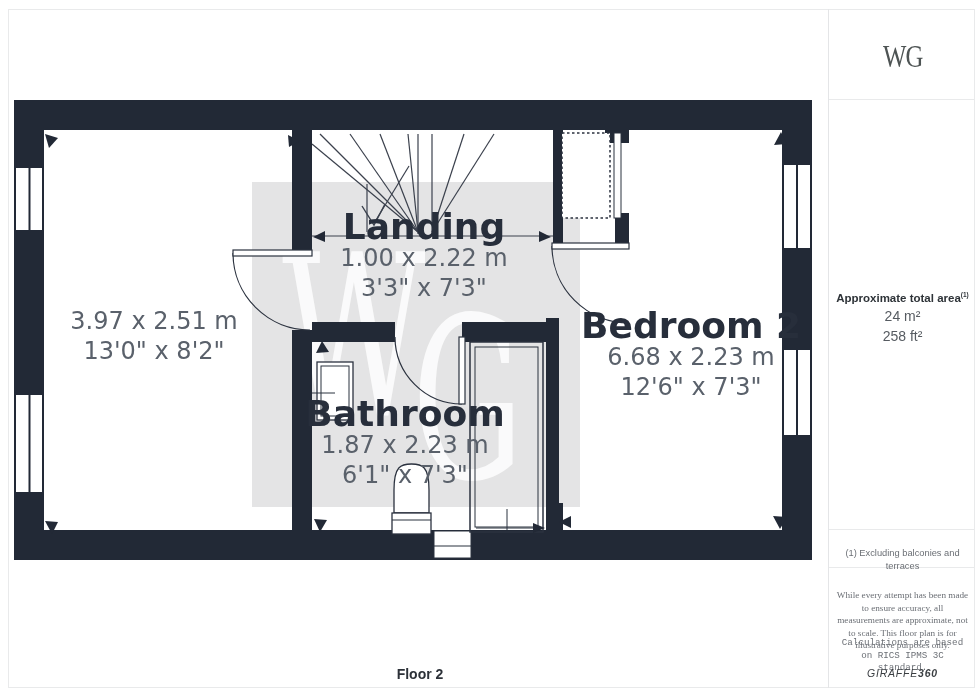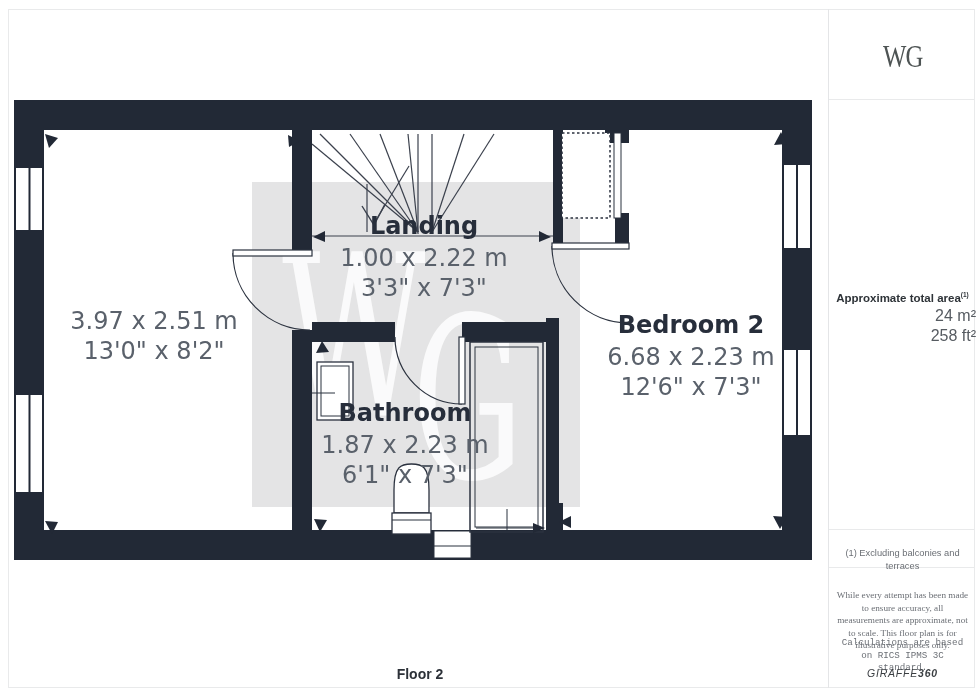--- a/index.html
+++ b/index.html
@@ -14,32 +14,32 @@
   .wm-letter{position:absolute;font-family:"DejaVu Serif","Liberation Serif",serif;
              font-size:225px;line-height:1;color:rgba(255,255,255,0.82);
              transform:scaleX(0.62);transform-origin:left top;}
   .wm-w{left:282px;top:225px;}
   .wm-g{left:412px;top:288px;}
 
   svg.plan{position:absolute;left:0;top:0;z-index:3;}
 
   
   .room-label{position:absolute;z-index:4;text-align:center;transform:translateX(-50%);white-space:nowrap;}
-  .room-name{font-size:24px;font-weight:700;color:#272e3b;line-height:33px;letter-spacing:0px;}
+  .room-name{font-size:36px;font-weight:700;color:#272e3b;line-height:33px;letter-spacing:0px;}
   .room-dim{font-size:24px;font-weight:400;color:#5a616b;line-height:30px;}
 
   
   .sidebar{position:absolute;left:829px;top:9px;width:147px;height:679px;z-index:5;}
   .sb-logo{position:absolute;left:0;top:30px;width:147px;text-align:center;
            font-family:Liberation Serif, serif;font-size:31px;color:#4e5454;}
   .sb-logo span{display:inline-block;transform:scaleX(0.8);letter-spacing:-1px;}
   .sb-area{position:absolute;left:0;top:278px;width:147px;text-align:center;}
   .sb-area-title{font-size:11.5px;font-weight:700;color:#2e3338;line-height:15px;font-family:"Liberation Sans",sans-serif;}
   .sb-area-title sup{font-size:6.5px;}
-  .sb-area-val{font-size:16px;color:#565b61;line-height:20px;font-family:"Liberation Sans",sans-serif;text-align:right;}
+  .sb-area-val{font-size:14px;color:#565b61;line-height:20px;font-family:"Liberation Sans",sans-serif;}
   .sb-note{position:absolute;left:7px;top:538px;width:133px;text-align:center;font-size:9.3px;
            color:#6b6f75;line-height:12.5px;font-family:"Liberation Sans",sans-serif;}
   .sb-disclaimer{position:absolute;left:7px;top:580px;width:133px;text-align:center;font-size:9.2px;
            color:#6b6f75;line-height:12.5px;font-family:Liberation Serif, serif;}
   .sb-standard{position:absolute;left:7px;top:628px;width:133px;text-align:center;font-size:9.2px;
            color:#6b6f75;line-height:12.5px;font-family:Liberation Mono, monospace;}
   .sb-brand{position:absolute;left:0;top:658px;width:147px;text-align:center;font-size:10.5px;
            color:#3a3e42;letter-spacing:0.8px;font-family:"Liberation Sans",sans-serif;font-style:italic;}
   .sb-brand b{font-weight:700;}
 

